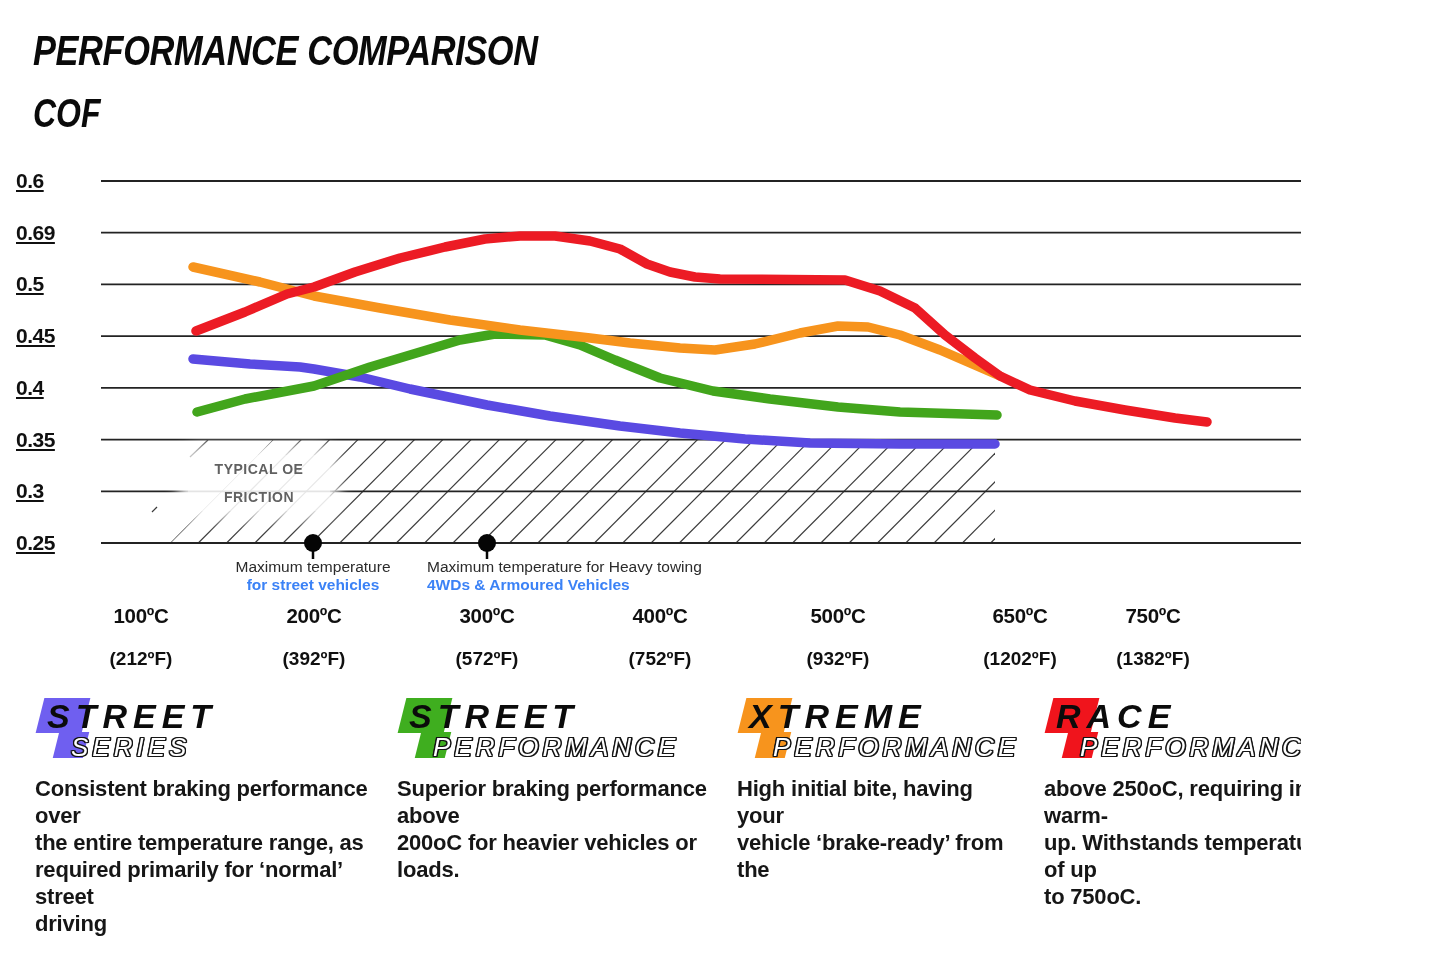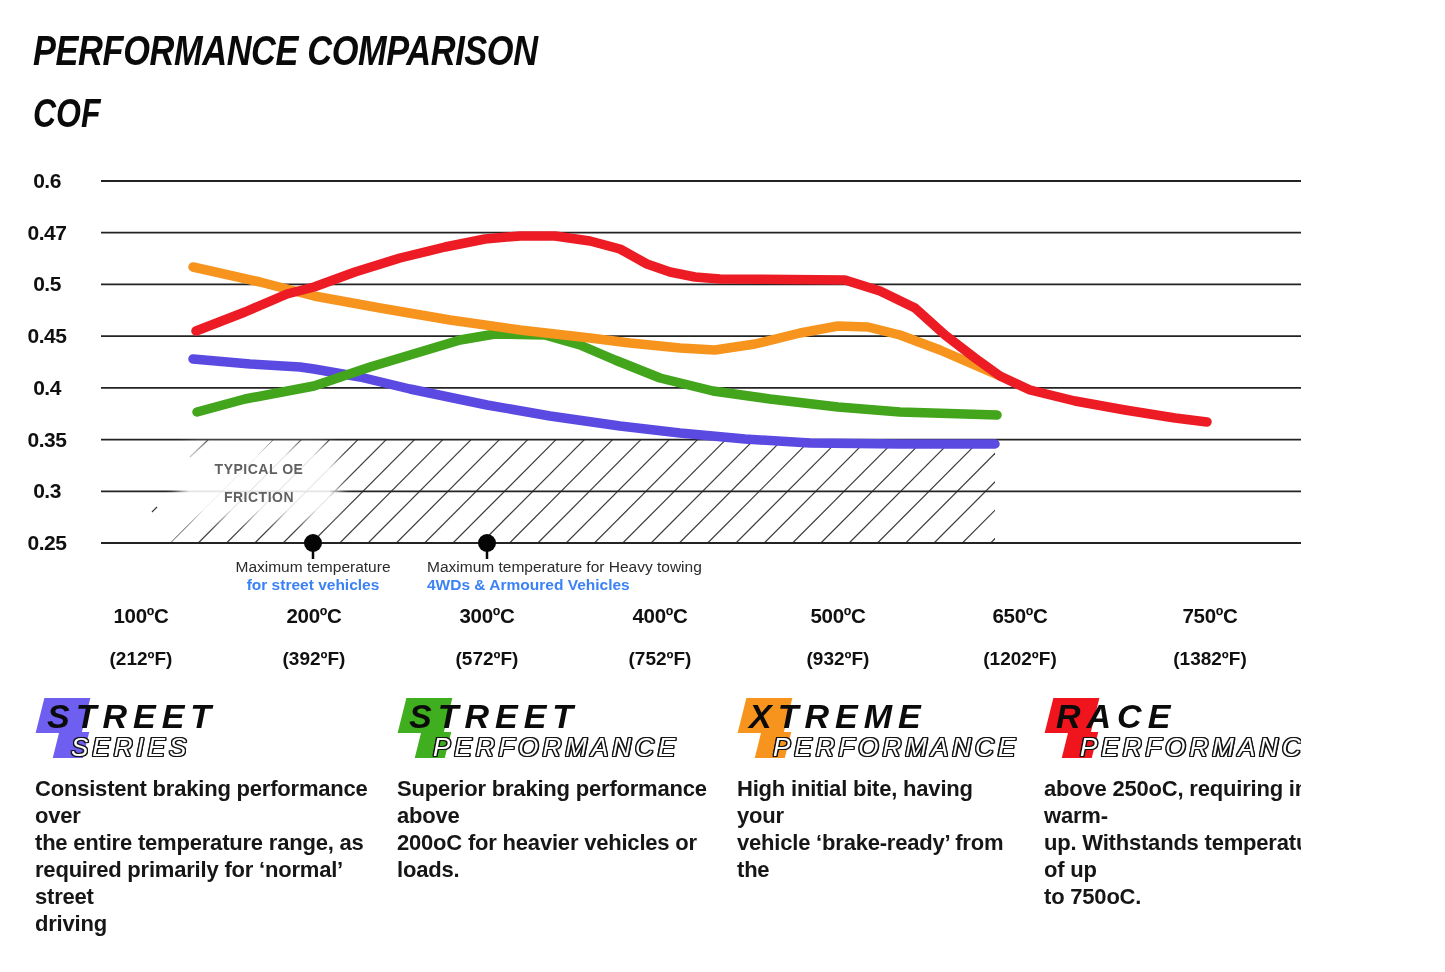--- a/index.html
+++ b/index.html
@@ -3,22 +3,22 @@
 <meta charset="utf-8">
 <style>
   html,body{margin:0;padding:0;background:#fff;}
   .stage{position:relative;width:1301px;height:972px;background:#ffffff;overflow:hidden;
          font-family:"Liberation Sans",sans-serif;color:#111;}
   .page-title{position:absolute;left:33px;top:26px;font-size:43px;font-weight:bold;font-style:italic;
               letter-spacing:-0.5px;color:#0a0a0a;transform:scaleX(.8);transform-origin:left top;white-space:nowrap;}
   .cof-title{position:absolute;left:33px;top:91px;font-size:40px;font-weight:bold;font-style:italic;
              color:#0a0a0a;transform:scaleX(.8);transform-origin:left top;}
   .chart-svg{position:absolute;left:0;top:0;}
-  .ylab{position:absolute;left:16px;width:62px;text-align:center;font-size:21px;font-weight:bold;
-        color:#101010;letter-spacing:-0.5px;line-height:22px;}
+  .ylab{position:absolute;left:16px;width:62px;text-align:left;font-size:21px;font-weight:bold;
+        color:#101010;letter-spacing:-0.5px;line-height:22px;text-decoration:underline;}
   .band-label{position:absolute;left:188px;top:455px;width:142px;text-align:center;font-size:14px;
               font-weight:bold;color:#616161;line-height:28px;letter-spacing:.5px;
               background:rgba(255,255,255,.88);box-shadow:0 0 14px 9px rgba(255,255,255,.88);border-radius:12px;}
   .anno{position:absolute;top:558px;font-size:15.5px;color:#2b2b2b;line-height:18px;}
   .anno .l2{font-weight:bold;color:#3b82f6;}
   .anno1{left:163px;width:300px;text-align:center;}
   .anno2{left:427px;width:340px;text-align:left;}
   .xtick{position:absolute;top:604px;width:140px;text-align:center;color:#101010;}
   .xtick .c{display:block;font-size:20.5px;font-weight:bold;letter-spacing:-0.3px;}
   .xtick .f{display:block;font-size:19px;font-weight:bold;margin-top:20px;}
@@ -96,21 +96,21 @@
       <polyline points="193,267 260,282 314,296 380,308 450,320 520,330 590,338 630,343 680,348 715,350 755,344 800,333 838,326 868,327 900,335 940,350 970,363 1000,376" fill="none" stroke="#f7941d" stroke-width="9.5" stroke-linecap="round" stroke-linejoin="round"></polyline>
       <polyline points="196,331 245,312 287,294 314,287 355,272 400,258 445,247 485,239 520,236 555,236 590,241 620,249 647,264 670,272 695,277 720,279 845,280 880,291 915,308 945,335 975,358 1000,376 1030,390 1075,401 1125,410 1175,418 1207,422" fill="none" stroke="#ec1b24" stroke-width="9.5" stroke-linecap="round" stroke-linejoin="round"></polyline>
       <line x1="313" y1="543" x2="313" y2="559" stroke="#050505" stroke-width="2.5"></line>
       <circle cx="313" cy="543" r="9" fill="#050505"></circle>
       <line x1="487" y1="543" x2="487" y2="559" stroke="#050505" stroke-width="2.5"></line>
       <circle cx="487" cy="543" r="9" fill="#050505"></circle>
     </svg>
 
   <div id="ylabels">
       <div class="ylab" style="top: 170px;">0.6</div>
-      <div class="ylab" style="top: 221.714px;">0.47</div>
+      <div class="ylab" style="top: 221.714px;">0.69</div>
       <div class="ylab" style="top: 273.428px;">0.5</div>
       <div class="ylab" style="top: 325.142px;">0.45</div>
       <div class="ylab" style="top: 376.856px;">0.4</div>
       <div class="ylab" style="top: 428.57px;">0.35</div>
       <div class="ylab" style="top: 480.284px;">0.3</div>
       <div class="ylab" style="top: 531.998px;">0.25</div>
     </div>
 
   <div class="band-label">
     <span>TYPICAL OE</span><br>
@@ -144,21 +144,21 @@
         <span class="f">(752ºF)</span>
       </div>
       <div class="xtick" style="left: 768px;">
         <span class="c">500ºC</span>
         <span class="f">(932ºF)</span>
       </div>
       <div class="xtick" style="left: 950px;">
         <span class="c">650ºC</span>
         <span class="f">(1202ºF)</span>
       </div>
-      <div class="xtick" style="left: 1140px;">
+      <div class="xtick" style="left: 1083px;">
         <span class="c">750ºC</span>
         <span class="f">(1382ºF)</span>
       </div>
     </div>
 
   <div id="legend">
       <div class="legend-col" style="left: 35px;">
         <div class="logo"><div class="badge-t" style="background: rgb(111, 95, 240);"></div><div class="badge-b" style="background: rgb(111, 95, 240);"></div><span class="word1">STREET</span><span class="word2">SERIES</span></div>
         <div class="desc" style="width: 340px;">
           <div>Consistent braking performance over</div>

